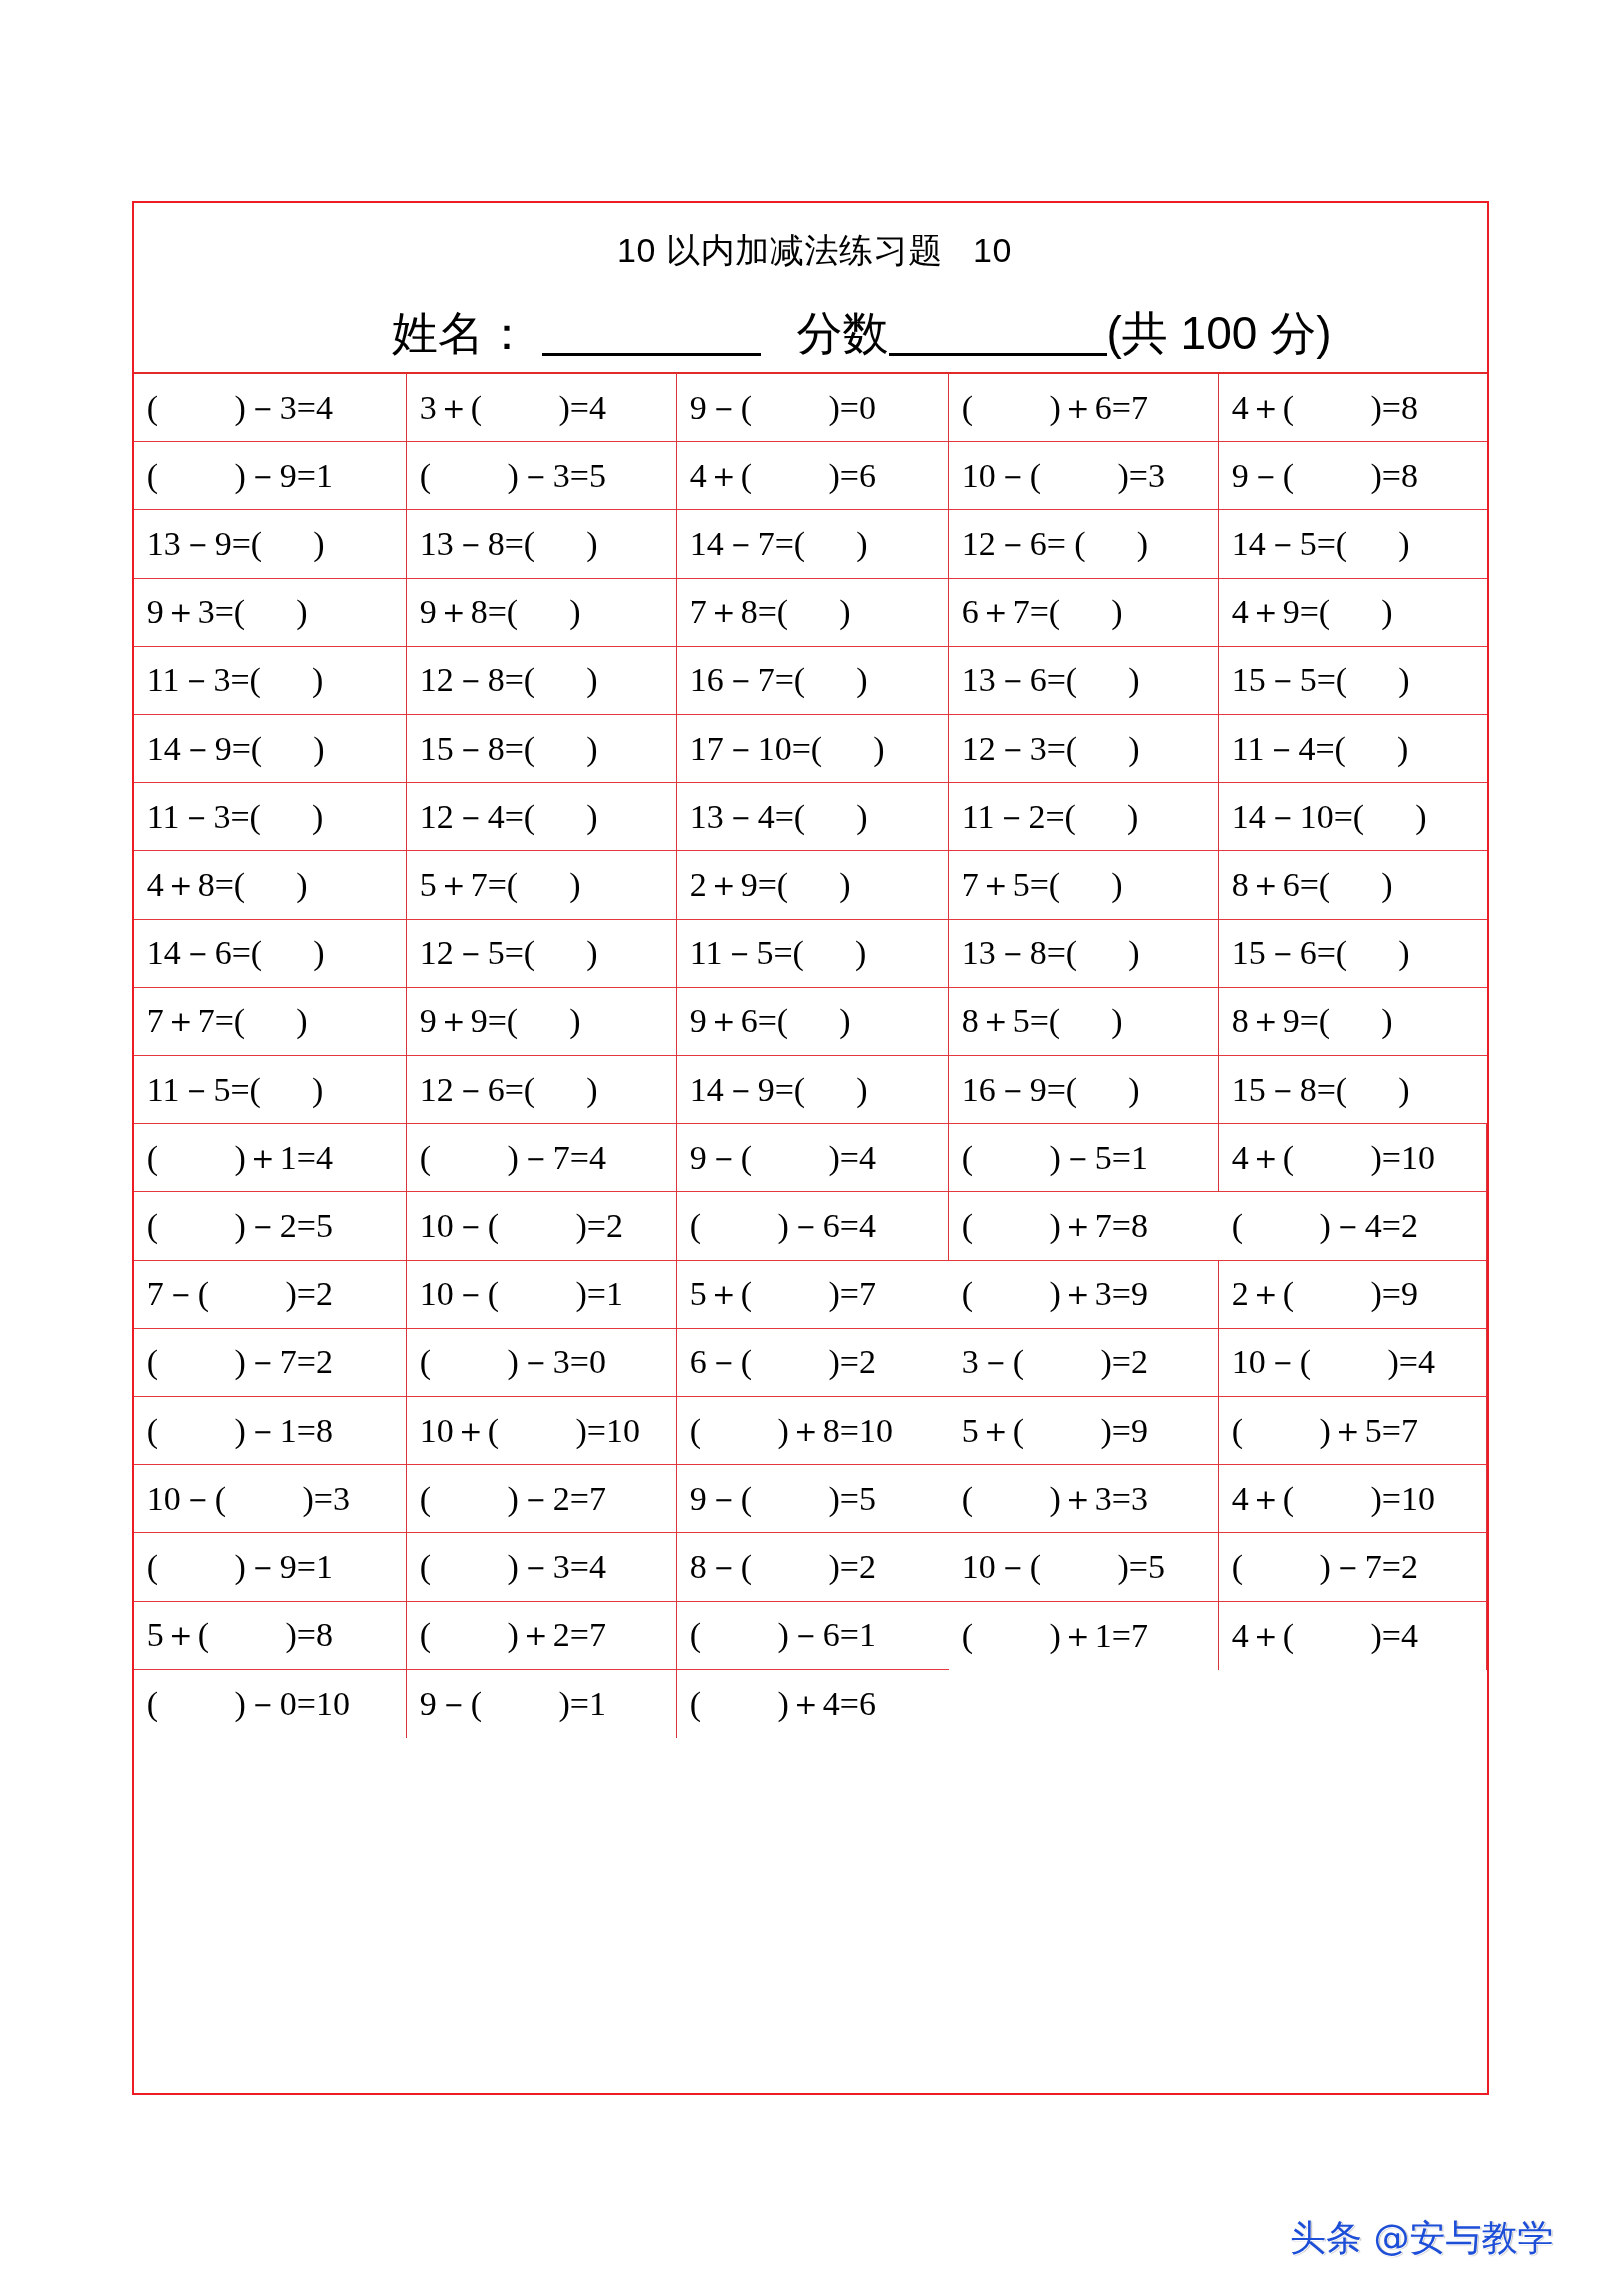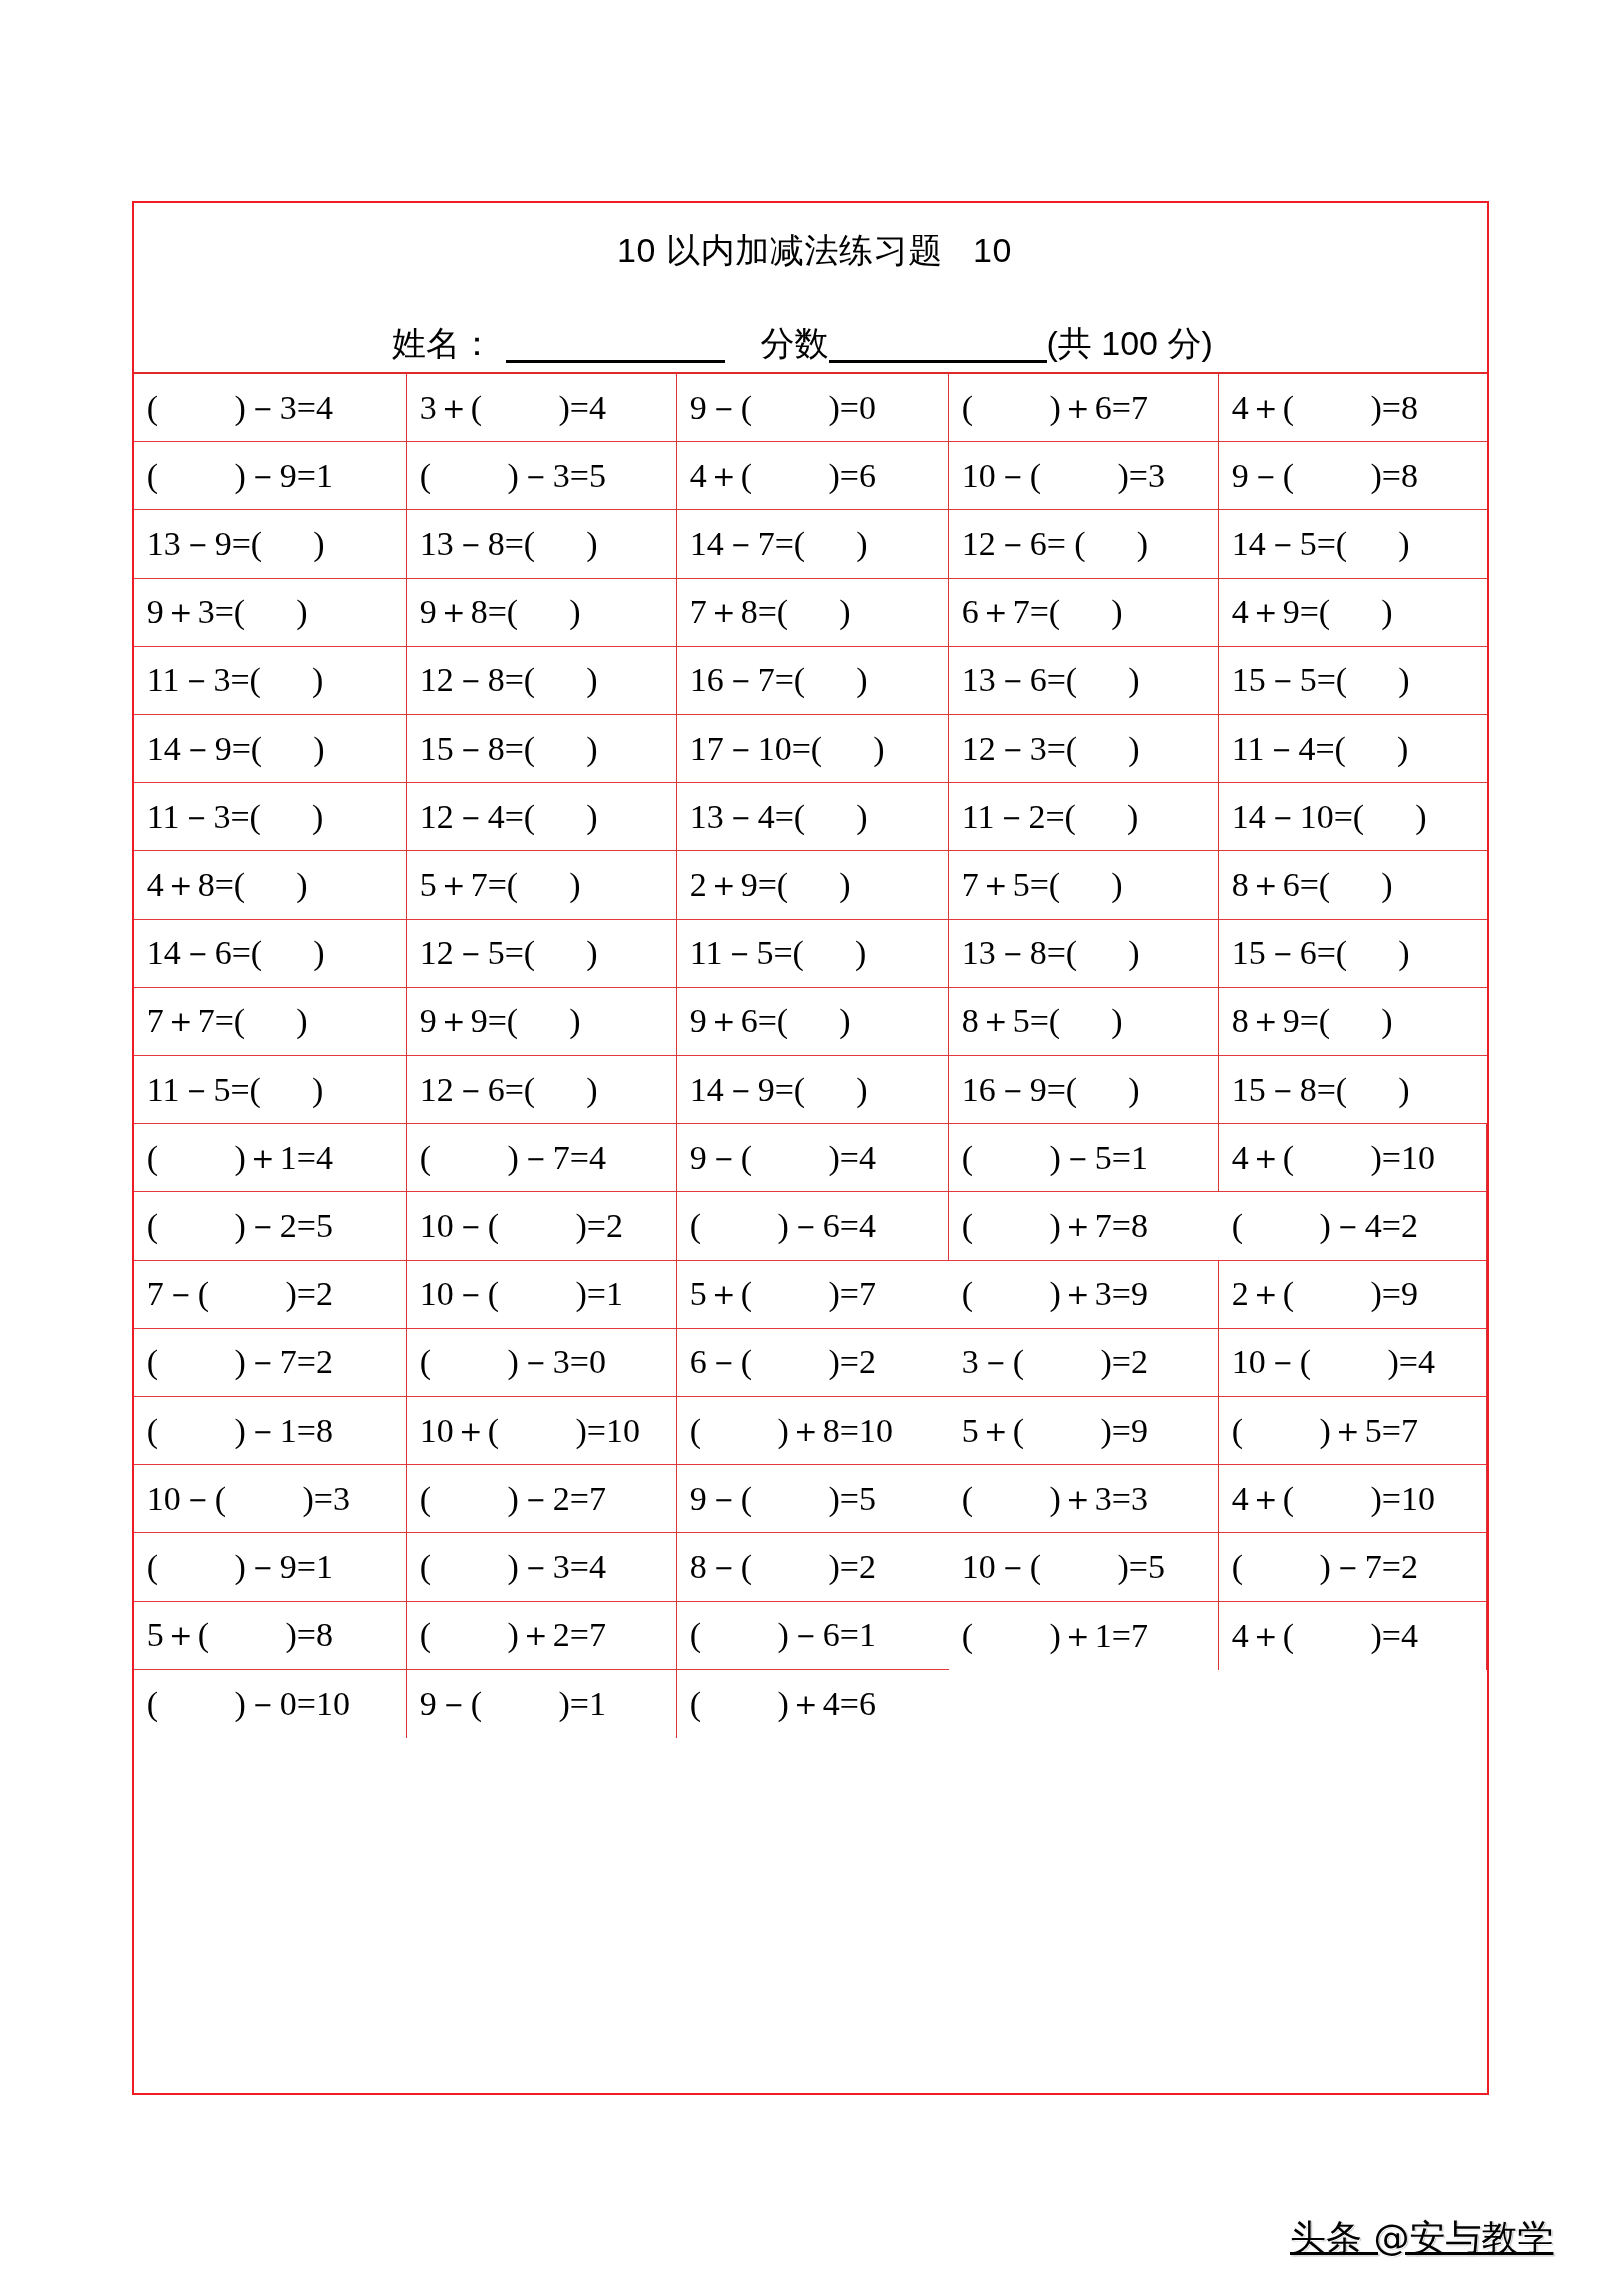--- a/index.html
+++ b/index.html
@@ -4,36 +4,36 @@
 <style>
   html, body { margin: 0; padding: 0; background: #ffffff; }
   body { width: 1622px; height: 2295px; position: relative; overflow: hidden;
          font-family: "Liberation Sans", "DejaVu Sans", sans-serif; color: #000; }
   .sheet { position: absolute; left: 132px; top: 201px; width: 1357px; height: 1894px;
            box-sizing: border-box; border: 2.5px solid #ee1c25; }
   .header { position: absolute; left: 0; top: 0; width: 100%; height: 171px;
             border-bottom: 2.5px solid #e02a2a; box-sizing: border-box; }
   .title { position: absolute; left: 8px; right: 0; top: 25.4px; text-align: center;
            font-size: 34px; letter-spacing: 0.6px; white-space: pre; }
-  .info { position: absolute; left: 258px; top: 118px; height: 51px; font-size: 34px;
-          white-space: pre; display: flex; }
+  .info { position: absolute; left: 258px; top: 102px; height: 51px; font-size: 46px;
+          white-space: pre; display: flex; align-items: flex-end; }
   .info .label { line-height: 45px; }
   .info .blank { display: inline-block; border-bottom: 3.2px solid #000; height: 39px; }
   .grid { position: absolute; left: 0; top: 171px; width: 100%; height: 1364px;
           display: grid;
           grid-template-columns: 273px 270px 272px 270px 1fr;
           grid-template-rows: repeat(20, 1fr); font-family: Liberation Serif, serif; }
   .cell { border-right: 1.3px solid #d9343a; border-bottom: 1.9px solid #e3383e;
           box-sizing: border-box; display: flex; align-items: center;
           padding-left: 12.7px; font-size: 34px; white-space: pre; overflow: hidden; }
   .cell.last-col { border-right: none; }
   .cell.last-row { border-bottom: none; }
   .watermark { position: absolute; left: 1290px; top: 2214px; font-size: 36px;
-               font-family: "DejaVu Sans", sans-serif; color: #000000; white-space: pre;
-               text-shadow: 0.6px 0.6px 0 #ffffff, 1.3px 1.3px 1.3px rgba(0,0,0,0.35); text-decoration: underline; }
+               font-family: "DejaVu Sans", sans-serif; color: #1d4ed8; white-space: pre;
+               text-shadow: 0.6px 0.6px 0 #ffffff, 1.3px 1.3px 1.3px rgba(0,0,0,0.35); }
 </style>
 </head>
 <body>
 
 <div class="sheet">
   <div class="header">
     <div class="title">10 以内加减法练习题   10</div>
     <div class="info">
       <span class="label">姓名：</span>
       <span class="blank" style="width:219px;margin-left:11.5px;"></span>

